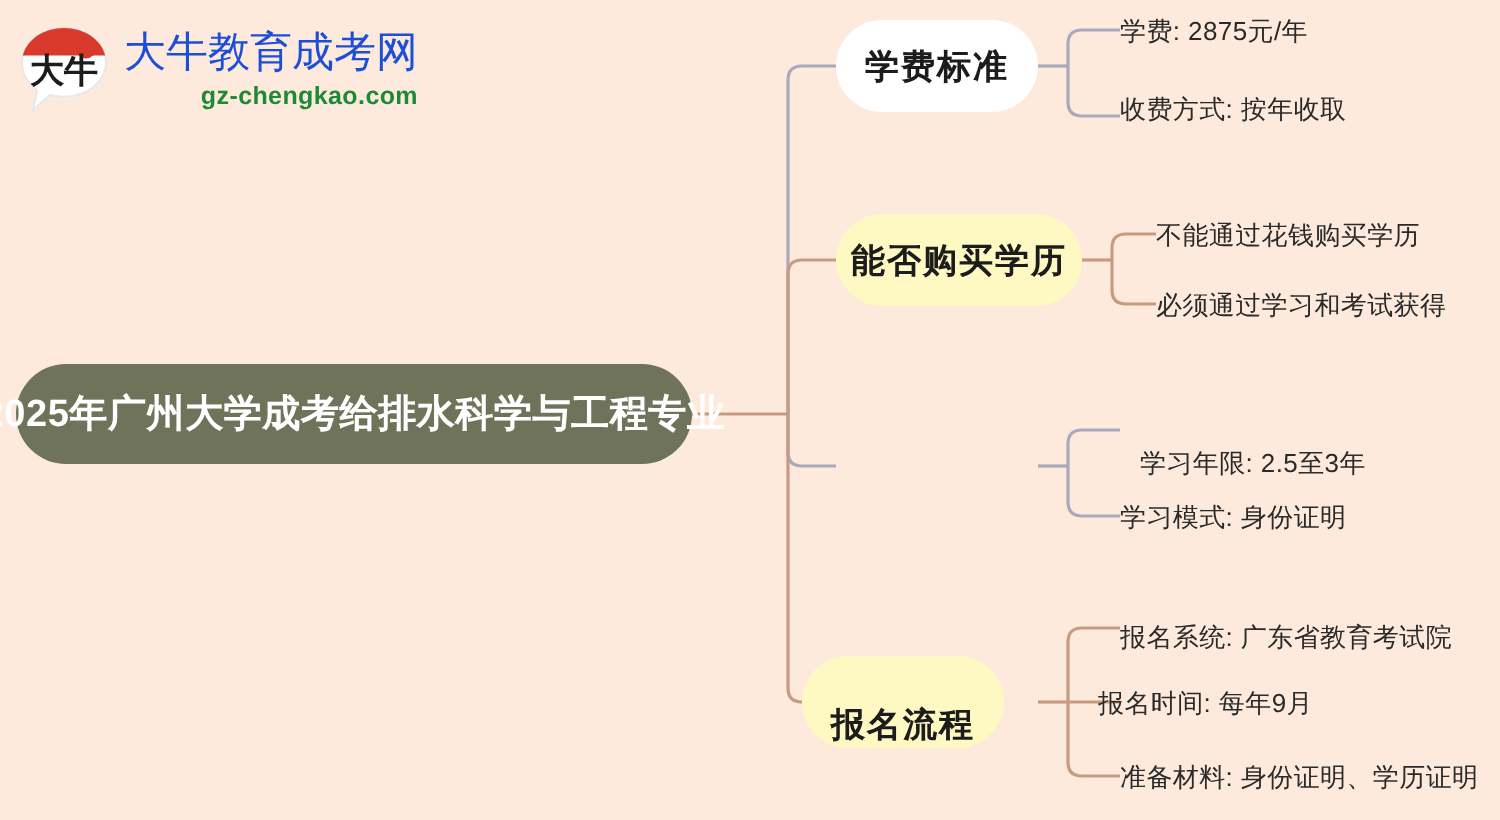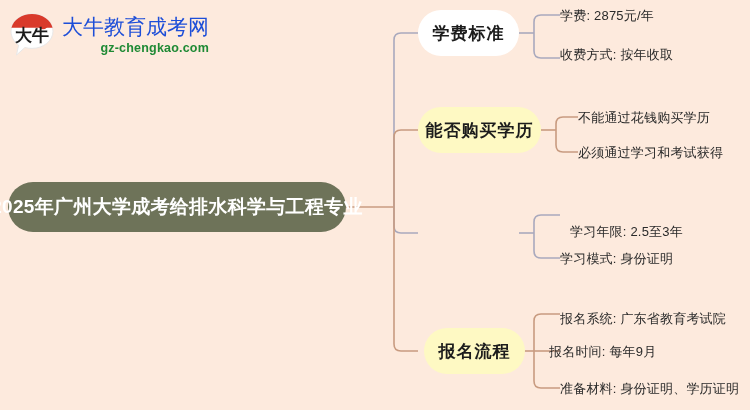--- a/index.html
+++ b/index.html
@@ -172,20 +172,20 @@
 
   <div class="node branch-node branch-tan" style="left:418px; top:107px; width:123px;">
     <span>能否购买学历</span>
   </div>
   <div class="leaf" style="left:578px; top:111px;">不能通过花钱购买学历</div>
   <div class="leaf" style="left:578px; top:146px;">必须通过学习和考试获得</div>
 
   <div class="leaf" style="left:570px; top:209px;margin-top:16px;">学习年限: 2.5至3年</div>
   <div class="leaf" style="left:560px; top:252px;">学习模式: 身份证明</div>
 
-  <div class="node branch-node branch-tan" style="left:424px; top:328px; width:101px;">
+  <div class="node branch-node branch-tan" style="left:401px; top:328px; width:101px;align-items:flex-end;">
     <span>报名流程</span>
   </div>
   <div class="leaf" style="left:560px; top:312px;">报名系统: 广东省教育考试院</div>
   <div class="leaf" style="left:549px; top:345px;">报名时间: 每年9月</div>
   <div class="leaf" style="left:560px; top:382px;">准备材料: 身份证明、学历证明</div>
 
 </div>
 
 </body></html>

